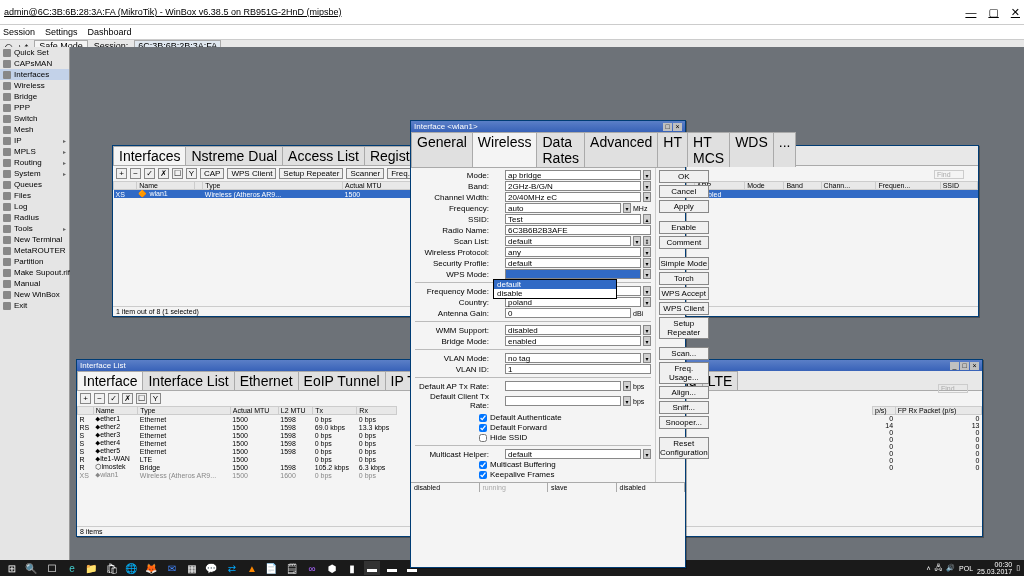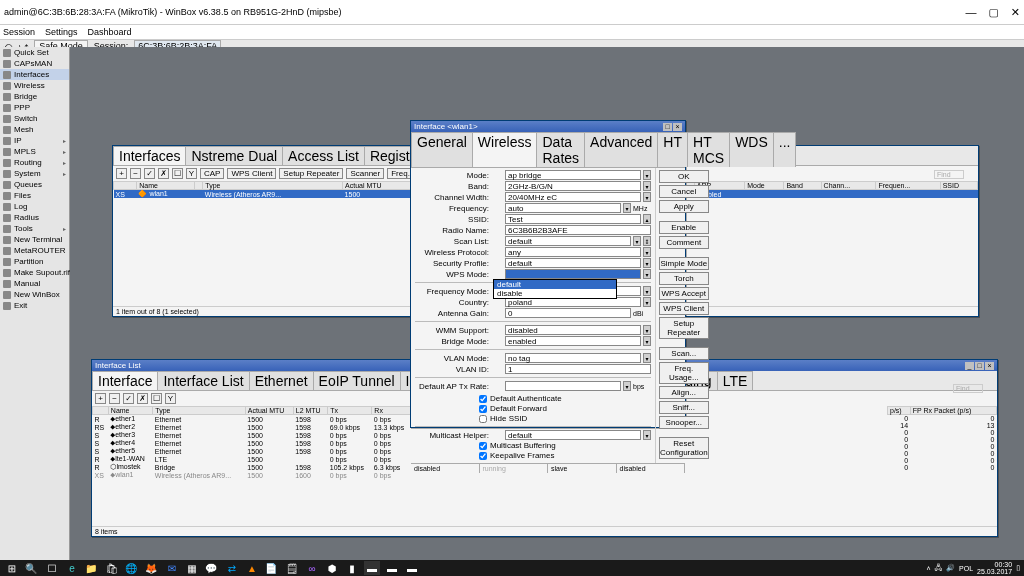--- a/index.html
+++ b/index.html
@@ -1,19 +1,19 @@
 <!DOCTYPE html>
 <html><head>
 <meta charset="utf-8">
 <style>
 * { box-sizing: border-box; margin: 0; padding: 0; font-family: Tahoma, sans-serif; }
 body { background: #f0f0f0; overflow: hidden; width: 1024px; height: 576px; position: relative; }
 
 
-.titlebar { height: 19px; background: #fff; border-bottom: 1px solid #ccc; font-size: 9px; display: flex; align-items: center; padding: 12px 4px; justify-content: space-between; }
+.titlebar { height: 19px; background: #fff; border-bottom: 1px solid #ccc; font-size: 9px; display: flex; align-items: center; padding: 12px 4px; justify-content: space-between; text-decoration: underline; }
 .titlebar .btns { display: flex; gap: 12px; }
 .titlebar .btns span { cursor: pointer; font-size: 11px; }
 
 
 .menubar { height: 14px; background: #fff; font-size: 9px; display: flex; align-items: center; padding: 0 3px; gap: 10px; }
 .menubar span { cursor: pointer; }
 
 
 .toolbar { height: 14px; background: #e8e8e8; border-top: 1px solid #ccc; border-bottom: 1px solid #ccc; font-size: 9px; display: flex; align-items: center; padding: 0 3px; gap: 6px; }
 .toolbar .safe { border: 1px solid #aaa; background: #f5f5f5; padding: 0 4px; }
@@ -287,21 +287,21 @@
             <td></td>
             <td></td>
             <td></td>
             <td></td>
           </tr>
         </tbody>
       </table>
     <div class="statrow" style="position:absolute;bottom:0;left:0;right:0;">1 item out of 8 (1 selected)</div>
   </div>
 
-  <div class="iwin" style="left:91px; top:312px; width:907px; height:178px;">
+  <div class="iwin" style="left:76px; top:312px; width:907px; height:178px;">
     <div class="ihead">
         <span>Interface List</span>
       <div class="ictl">
           <span>_</span>
           <span>□</span>
           <span>×</span>
         </div>
     </div>
     <div class="tabs" id="il-tabs">
         <span class="tab active">Interface</span>
@@ -456,21 +456,21 @@
                 <td style="text-align: right;">0</td>
               </tr>
             </tbody>
           </table>
         </div>
     </div>
     <div class="find" style="top:24px;right:14px;">Find</div>
     <div class="statrow" style="position:absolute;bottom:0;left:0;right:0;">8 items</div>
   </div>
 
-  <div class="iwin" style="left:410px; top:73px; width:276px; height:308px; z-index:50;">
+  <div class="iwin" style="left:410px; top:73px; width:276px; height:448px; z-index:50;">
     <div class="ihead">
         <span>Interface &lt;wlan1&gt;</span>
       <div class="ictl">
           <span>□</span>
           <span>×</span>
         </div>
     </div>
     <div class="tabs" id="dlg-tabs">
         <span class="tab">General</span>
         <span class="tab active">Wireless</span>
@@ -605,20 +605,28 @@
           </div>
         <div class="row">
             <label>VLAN ID:</label>
             <div class="fld">
               <input type="text" value="1" style="">
             </div>
           </div>
         <hr>
         <div class="row">
             <label>Default AP Tx Rate:</label>
+            <div class="fld">
+              <input type="text" style="">
+              <div class="dd">▾</div>
+              <span class="unit">bps</span>
+            </div>
+          </div>
+        <div class="row">
+            <label>Default Client Tx Rate:</label>
             <div class="fld">
               <input type="text" style="">
               <div class="dd">▾</div>
               <span class="unit">bps</span>
             </div>
           </div>
         <div style="height:2px"></div>
         <div class="chk">
             <input type="checkbox" checked="" style="">
             <span>Default Authenticate</span>

